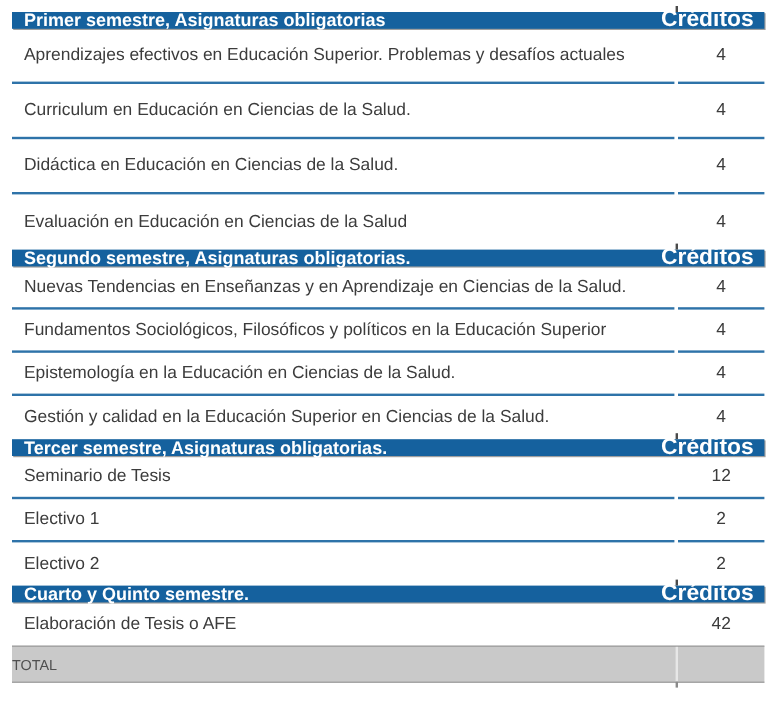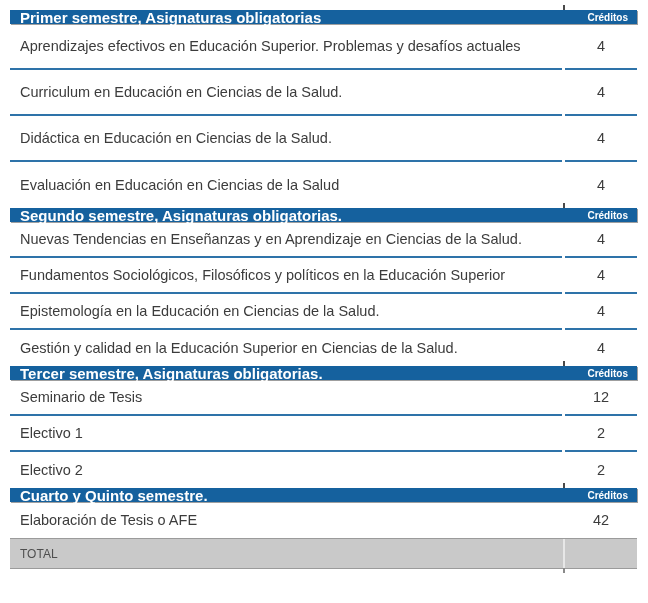--- a/index.html
+++ b/index.html
@@ -22,21 +22,21 @@
     box-shadow:1px 1px 0 rgba(80,80,80,0.55);
   }
   .sec-title{
     flex:1;
     padding-left:10px;
     color:#ffffff;font-weight:bold;font-size:15px;
     white-space:nowrap;overflow:hidden;
   }
   .sec-credits{
     padding-right:9px;
-    color:#ffffff;font-weight:bold;font-size:10px;
+    color:#ffffff;font-weight:bold;font-size:19px;
   }
   .tick{
     position:absolute;left:553px;top:-5px;
     width:2px;height:5px;background:#4a4a4a;
   }
   
   .row{display:flex;align-items:stretch;}
   .sec1 .row{height:46px;}
   .sec2 .row,.sec3 .row{height:36px;}
   .sec4 .row{height:36px;}
@@ -60,21 +60,20 @@
   .row.no-line .cell-credits{border-bottom:none;}
   
   .total-row{
     position:relative;
     box-sizing:border-box;
     height:31px;
     background:#c9c9c9;
     border-top:1px solid #9b9b9b;
     border-bottom:1px solid #9b9b9b;
     display:flex;align-items:center;
-    padding-left:10px;
     color:#4f4f4f;font-size:12px;
   }
   .total-divider{
     position:absolute;left:553px;top:0;bottom:0;
     width:2px;background:rgba(255,255,255,0.55);
   }
   .tick-below{
     position:absolute;left:553px;bottom:-5px;
     width:2px;height:5px;background:#8a8a8a;
   }

